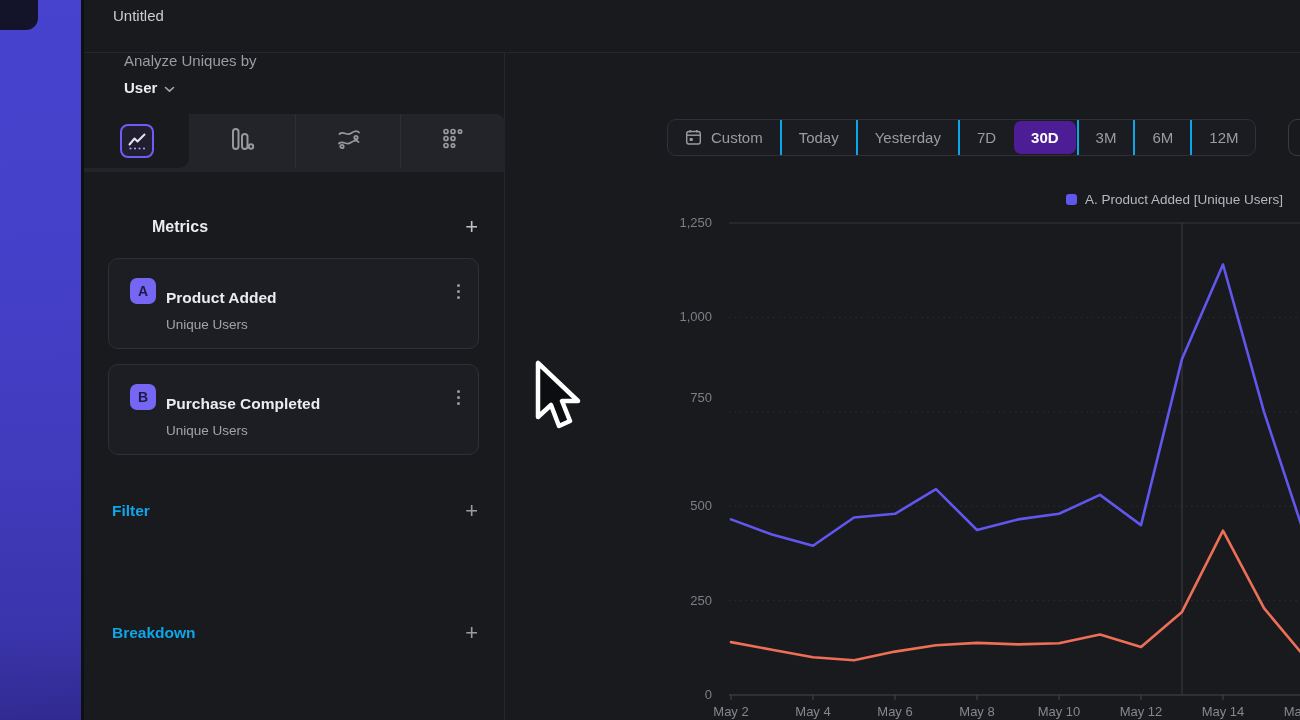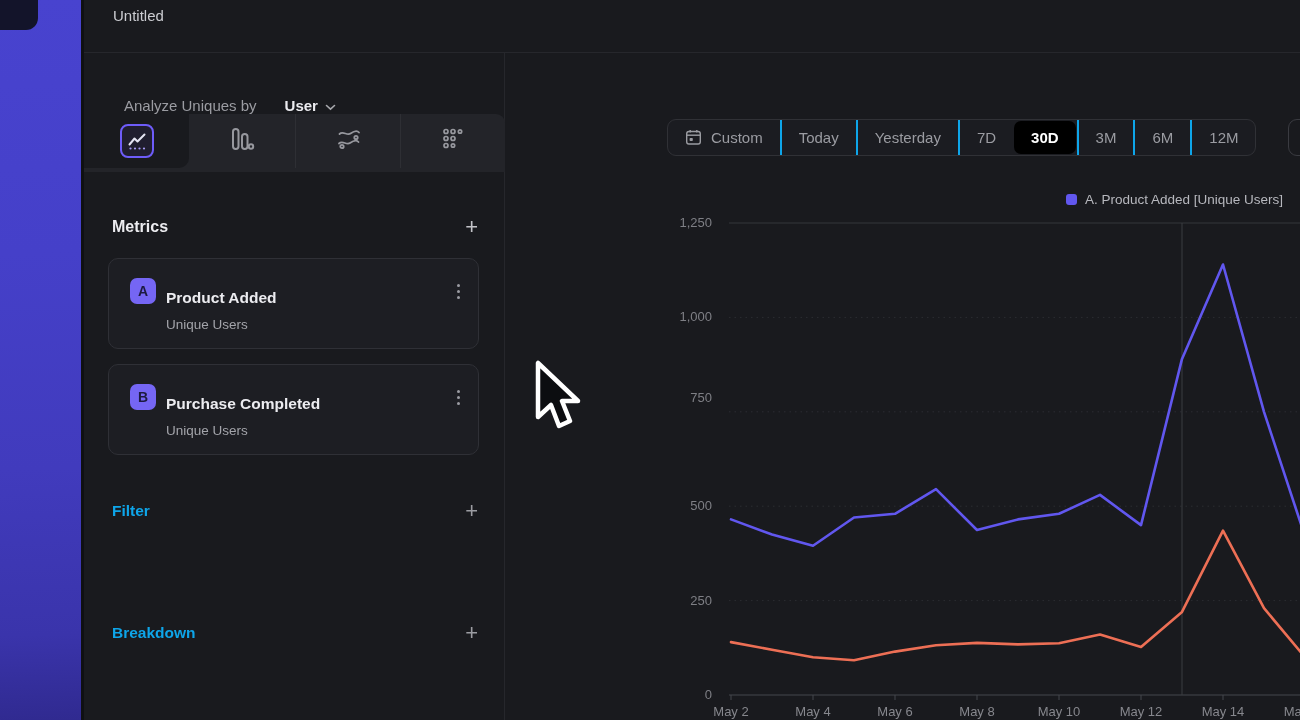--- a/index.html
+++ b/index.html
@@ -8,55 +8,55 @@
   
   .strip{position:absolute;left:0;top:0;width:84px;height:720px;box-sizing:border-box;
          border-right:3px solid #0f1013;
          background:linear-gradient(178deg,#4843cf 0%,#4540c9 35%,#413bbd 65%,#3a34ab 88%,#302a90 100%);}
   .corner{position:absolute;left:-16px;top:-18px;width:54px;height:48px;border-radius:12px;background:#13142a;}
   .content{position:absolute;left:84px;top:0;right:0;bottom:0;}
   .topbar{position:absolute;left:0;top:0;right:0;height:52px;border-bottom:1px solid #26272c;}
   .title{position:absolute;left:29px;top:7px;font-size:15px;color:#cbccd1;}
   
   .sidebar{position:absolute;left:0;top:52px;width:421px;bottom:0;border-right:1px solid #26272c;box-sizing:border-box;}
-  .analyze{position:absolute;left:40px;top:0;height:62px;display:flex;align-items:flex-end;gap:28px;}
+  .analyze{position:absolute;left:40px;top:0;height:62px;display:flex;align-items:flex-start;gap:10px;flex-direction:column;}
   .analyze .lbl{color:#9b9ca2;font-size:15px;}
   .analyze .val{color:#ececf0;font-size:15px;font-weight:bold;display:flex;align-items:center;gap:7px;cursor:pointer;}
   .tabbar{position:absolute;left:0;top:62px;width:421px;height:58px;background:#232429;border-radius:9px 9px 0 0;}
   .tabcell{position:absolute;top:0;height:54px;width:105px;display:flex;align-items:center;justify-content:center;}
   .tabcell.c1{left:0;background:#191a1e;border-radius:0 0 10px 0;height:54px;}
   .tabcell.c2{left:105px;}
   .tabcell.c3{left:211px;border-left:1px solid #2e2f34;}
   .tabcell.c4{left:316px;border-left:1px solid #2e2f34;width:104px;}
   .tab-ico-box{width:30px;height:30px;border:2px solid #6e5cf9;border-radius:8px;background:rgba(110,92,249,.08);
                display:flex;align-items:center;justify-content:center;}
   .sec-row{position:absolute;left:28px;right:26px;height:30px;display:flex;justify-content:space-between;align-items:center;}
   .sec-row .plus{font-size:22px;font-weight:400;color:#c2c3c8;line-height:22px;cursor:pointer;}
-  .row-metrics{top:160px;} .row-metrics .h{color:#ececf0;font-size:16px;font-weight:bold;}
+  .row-metrics{top:160px;margin-left:40px;} .row-metrics .h{color:#ececf0;font-size:16px;font-weight:bold;}
   .row-filter{top:444px;} .row-breakdown{top:534px;margin-top:32px;}
   .row-filter .h,.row-breakdown .h{color:#0ea5e9;font-size:15.5px;font-weight:bold;}
   .row-filter .plus,.row-breakdown .plus{color:#9b9ca2;}
   .card{position:absolute;left:24px;width:371px;height:91px;background:#1d1e23;border:1px solid #2f3036;
         border-radius:10px;box-sizing:border-box;cursor:pointer;}
   .card.k1{top:206px;} .card.k2{top:312px;}
   .badge{position:absolute;left:21px;top:19px;width:26px;height:26px;border-radius:7px;background:#7566f4;
          color:#1d1b40;font-weight:bold;font-size:14px;display:flex;align-items:center;justify-content:center;}
   .card .name{position:absolute;left:57px;top:30px;color:#ececf0;font-size:15.5px;font-weight:bold;}
   .card .measure{position:absolute;left:57px;top:58px;color:#a3a4aa;font-size:13.5px;}
   .kebab{position:absolute;right:16px;top:23px;display:flex;flex-direction:column;gap:3px;cursor:pointer;padding:2px;}
   .kebab i{width:3px;height:3px;border-radius:50%;background:#9b9ca2;}
   
   .main{position:absolute;left:505px;top:52px;right:0;bottom:0;}
   #chart-svg{position:absolute;left:0;top:0;}
   .seg{position:absolute;left:78px;top:67px;height:37px;display:flex;align-items:stretch;background:#1b1c21;
        border:1px solid #303136;border-radius:9px;box-sizing:border-box;}
   .seg .s{display:flex;align-items:center;gap:9px;padding:0 17px;color:#9b9ca2;font-size:15px;
           border-left:2px solid #0ea5e9;cursor:pointer;white-space:nowrap;}
   .seg .s:first-child{border-left:none;}
-  .seg .s.active{background:#000000;color:#ffffff;font-weight:bold;border-radius:7px;margin:1px;border-left:none;}
+  .seg .s.active{background:#4c1d95;color:#ffffff;font-weight:bold;border-radius:7px;margin:1px;border-left:none;}
   .compare{position:absolute;left:699px;top:67px;height:37px;width:130px;border:1px solid #3a3b41;border-radius:9px;
            color:#ececf0;font-size:15px;font-weight:bold;display:flex;align-items:center;padding-left:24px;
            box-sizing:border-box;cursor:pointer;}
   .legend{position:absolute;left:437px;top:140px;display:flex;gap:17px;white-space:nowrap;}
   .legend .li{display:flex;align-items:center;gap:8px;color:#b7b8be;font-size:13.5px;cursor:pointer;padding-left:40px;}
   .legend .sw{width:11px;height:11px;border-radius:3px;}
   .ylab{position:absolute;left:0;width:123px;text-align:right;color:#7e7f85;font-size:13px;}
   .xlab{position:absolute;width:64px;text-align:center;color:#86878d;font-size:13px;}
   .cursor{position:absolute;left:534px;top:360px;z-index:50;pointer-events:none;}
 </style>

